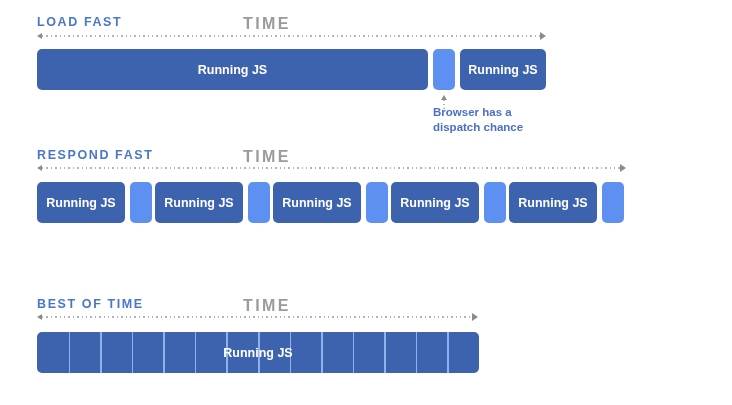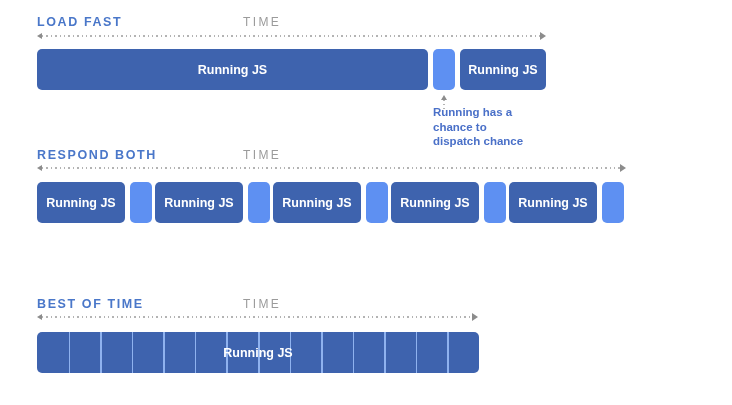--- a/index.html
+++ b/index.html
@@ -7,21 +7,21 @@
     position:relative;width:732px;height:405px;overflow:hidden;
     background:var(--background,#fff);
     font-family:"Liberation Sans",sans-serif;
     border-radius:23px;
   }
   .sec-title{
     position:absolute;font-size:12.5px;font-weight:bold;letter-spacing:1.6px;
     color:var(--section-title,#4a77c9);white-space:nowrap;
   }
   .time-label{
-    position:absolute;font-size:12px;font-weight:normal;letter-spacing:2.4px;
+    position:absolute;font-size:16px;font-weight:bold;letter-spacing:2.4px;
     color:var(--time-label,#9b9b9b);white-space:nowrap;
   }
   .axis{position:absolute;height:8px;}
   .axis-line{
     position:absolute;left:5px;right:6px;top:3px;height:2px;
     background:repeating-linear-gradient(90deg,var(--axis-dots,#b3b3b3) 0 1.4px,transparent 1.4px 4.4px);
   }
   .arrow-r{
     position:absolute;right:0;top:0;width:0;height:0;
     border-top:4px solid transparent;border-bottom:4px solid transparent;
@@ -74,28 +74,27 @@
     <div class="block js" style="left:37px;top:49px;width:391px;">
       <span>Running JS</span>
     </div>
     <div class="block idle" style="left:433px;top:49px;width:22px;"></div>
     <div class="block js" style="left:460px;top:49px;width:86px;">
       <span>Running JS</span>
     </div>
     <span class="vhead" style="left:441px;top:95px;"></span>
     <span class="vline" style="left:443px;top:100px;height:10px;"></span>
     <div class="annotation" style="left:433px;top:105px;">
-      <span>Running has a</span>
-      <span>chance to</span>
+      <span>Browser has a</span>
       <span>dispatch chance</span>
     </div>
   </div>
 
   <div>
-    <div class="sec-title" style="left:37px;top:148px;">RESPOND BOTH</div>
+    <div class="sec-title" style="left:37px;top:148px;">RESPOND FAST</div>
     <div class="time-label" style="left:243px;top:148px;">TIME</div>
     <div class="axis" style="left:37px;top:164px;width:589px;">
       <span class="arrow-l"></span>
       <span class="axis-line"></span>
       <span class="arrow-r"></span>
     </div>
     <div class="block js" style="left:37px;top:182px;width:88px;">
       <span>Running JS</span>
     </div>
     <div class="block idle" style="left:130px;top:182px;width:22px;"></div>

